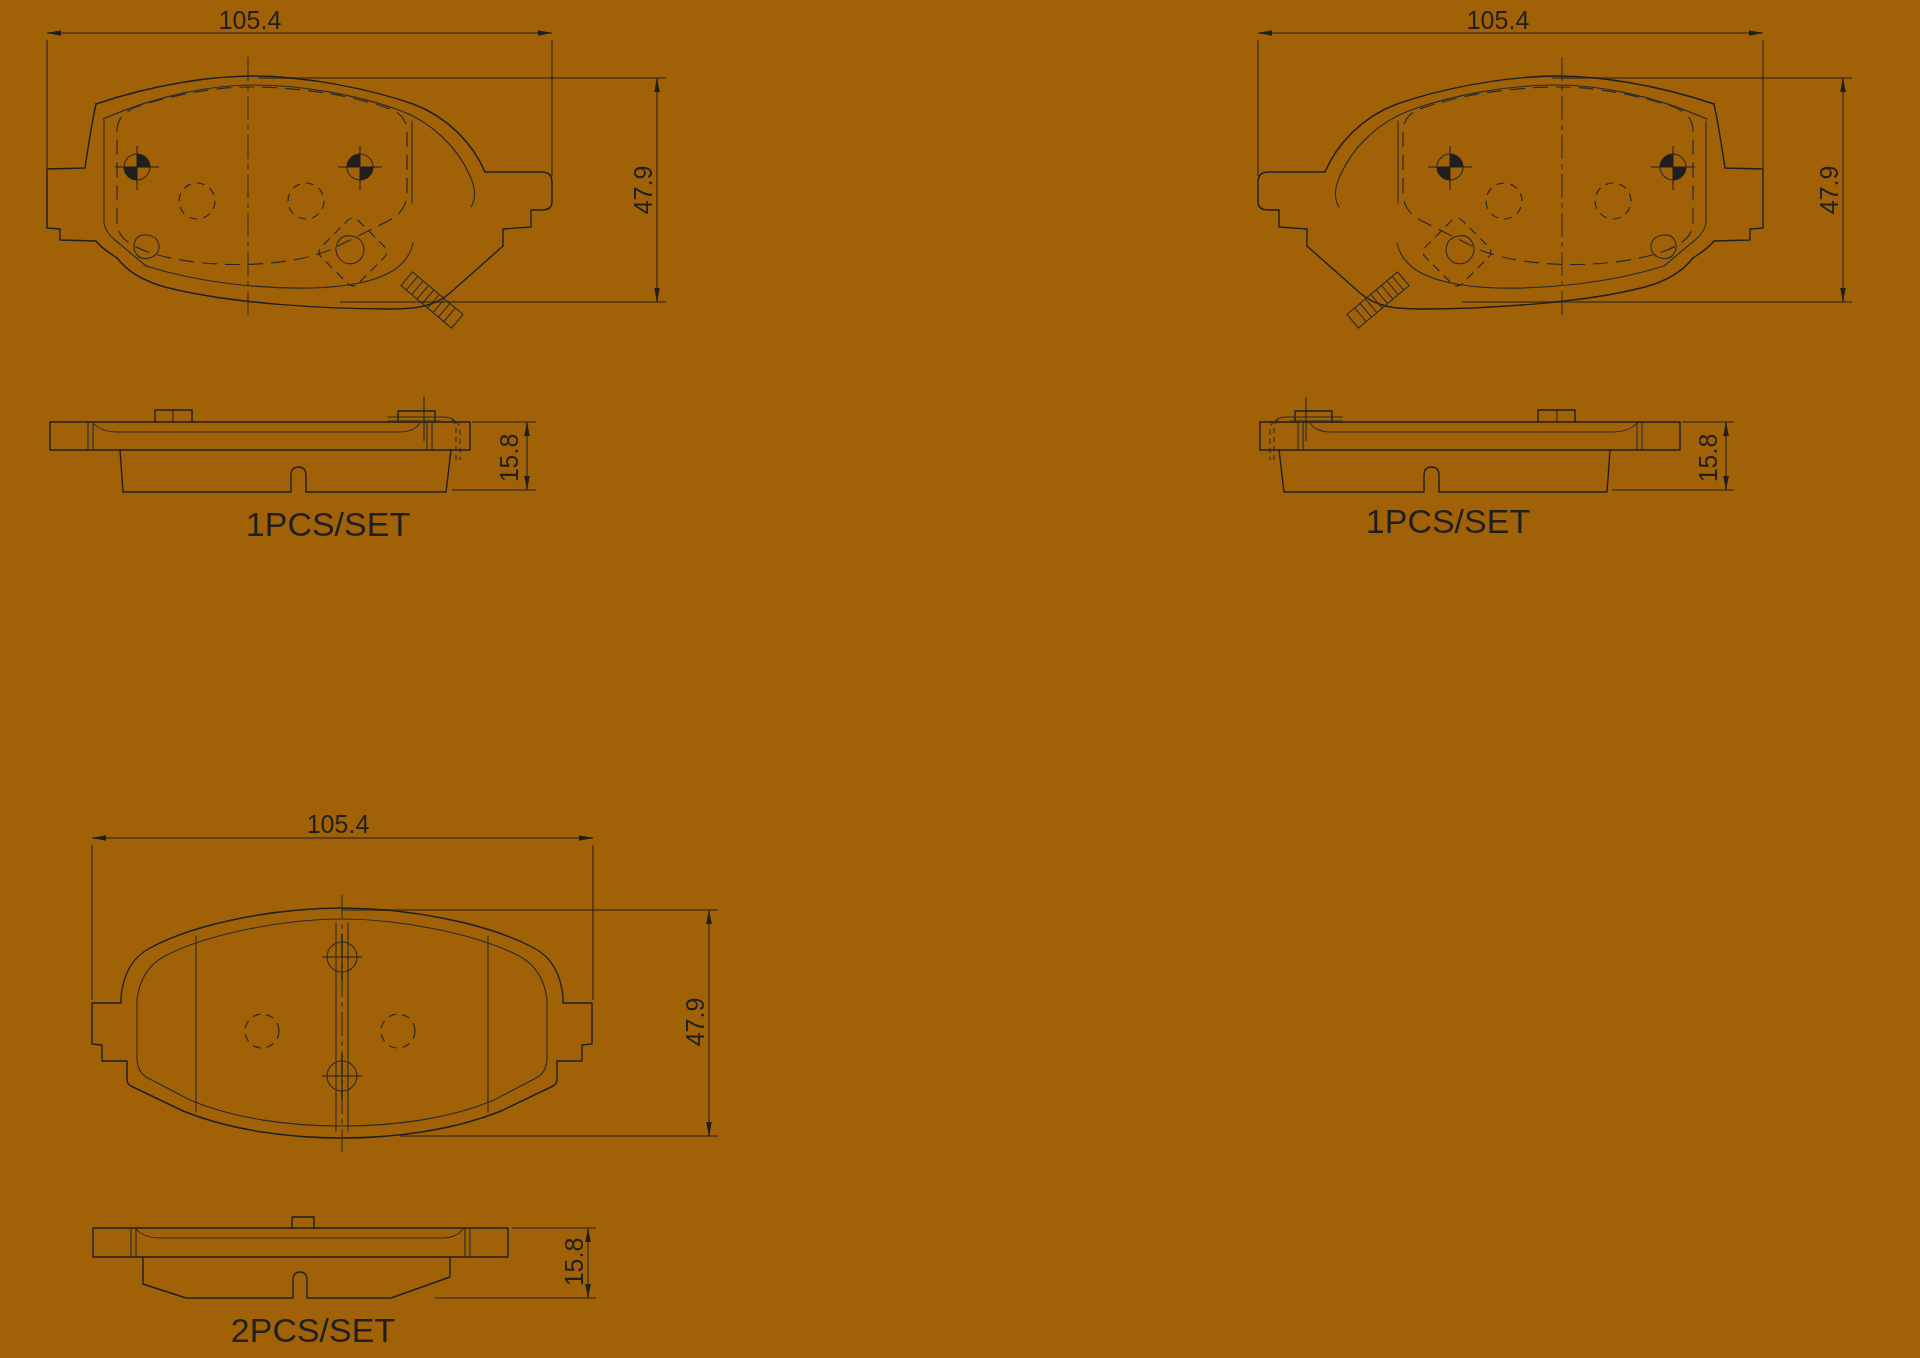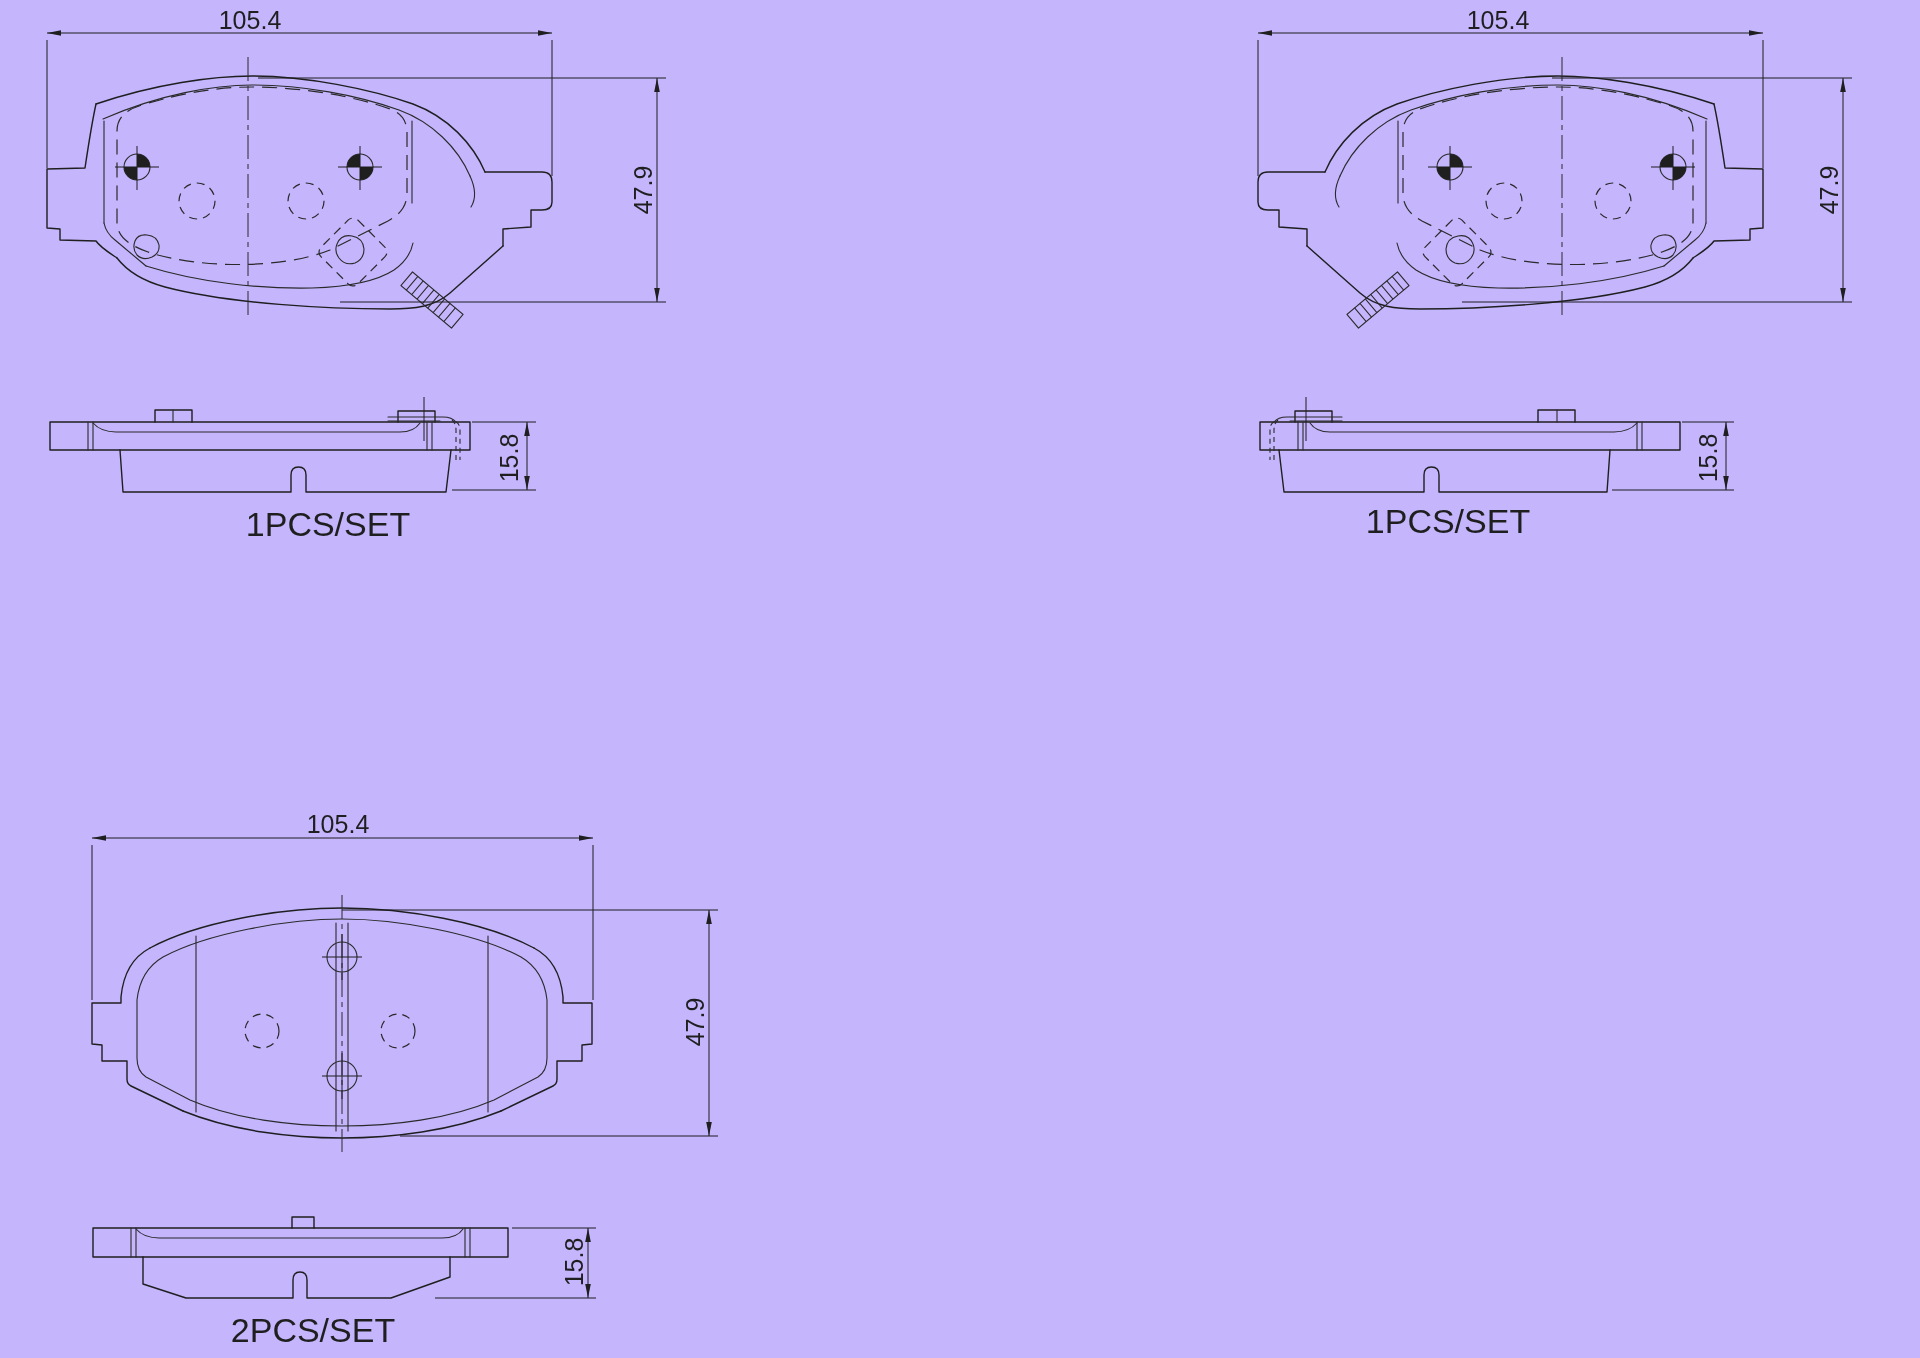--- a/index.html
+++ b/index.html
@@ -1,17 +1,17 @@
 <!DOCTYPE html>
 <html><head>
 <meta charset="utf-8">
 <style>
   html,body{margin:0;padding:0;background:#ffffff;}
   body{font-family:"Liberation Sans", sans-serif;}
-  .sheet{position:relative;width:1920px;height:1358px;background:#c4b5fd;overflow:hidden;}
+  .sheet{position:relative;width:1920px;height:1358px;background:#a16207;overflow:hidden;}
   svg{display:block;}
   .outline{fill:none;stroke:#1f1f1f;stroke-width:1.4;stroke-linecap:round;stroke-linejoin:round;}
   .inner{fill:none;stroke:#2a2a2a;stroke-width:1.1;stroke-linecap:round;stroke-linejoin:round;}
   .dashed{fill:none;stroke:#2a2a2a;stroke-width:1.2;stroke-dasharray:15 8;}
   .dashc{fill:none;stroke:#2a2a2a;stroke-width:1.2;stroke-dasharray:8 6;}
   .dashsq{fill:none;stroke:#2a2a2a;stroke-width:1.2;stroke-dasharray:9 6;}
   .wire{fill:none;stroke:#2a2a2a;stroke-width:1.1;stroke-dasharray:5 4;}
   .dim{fill:none;stroke:#1f1f1f;stroke-width:1;}
   .cl{fill:none;stroke:#2a2a2a;stroke-width:1;stroke-dasharray:24 5 5 5;}
   .arrow{fill:#1f1f1f;stroke:none;}

